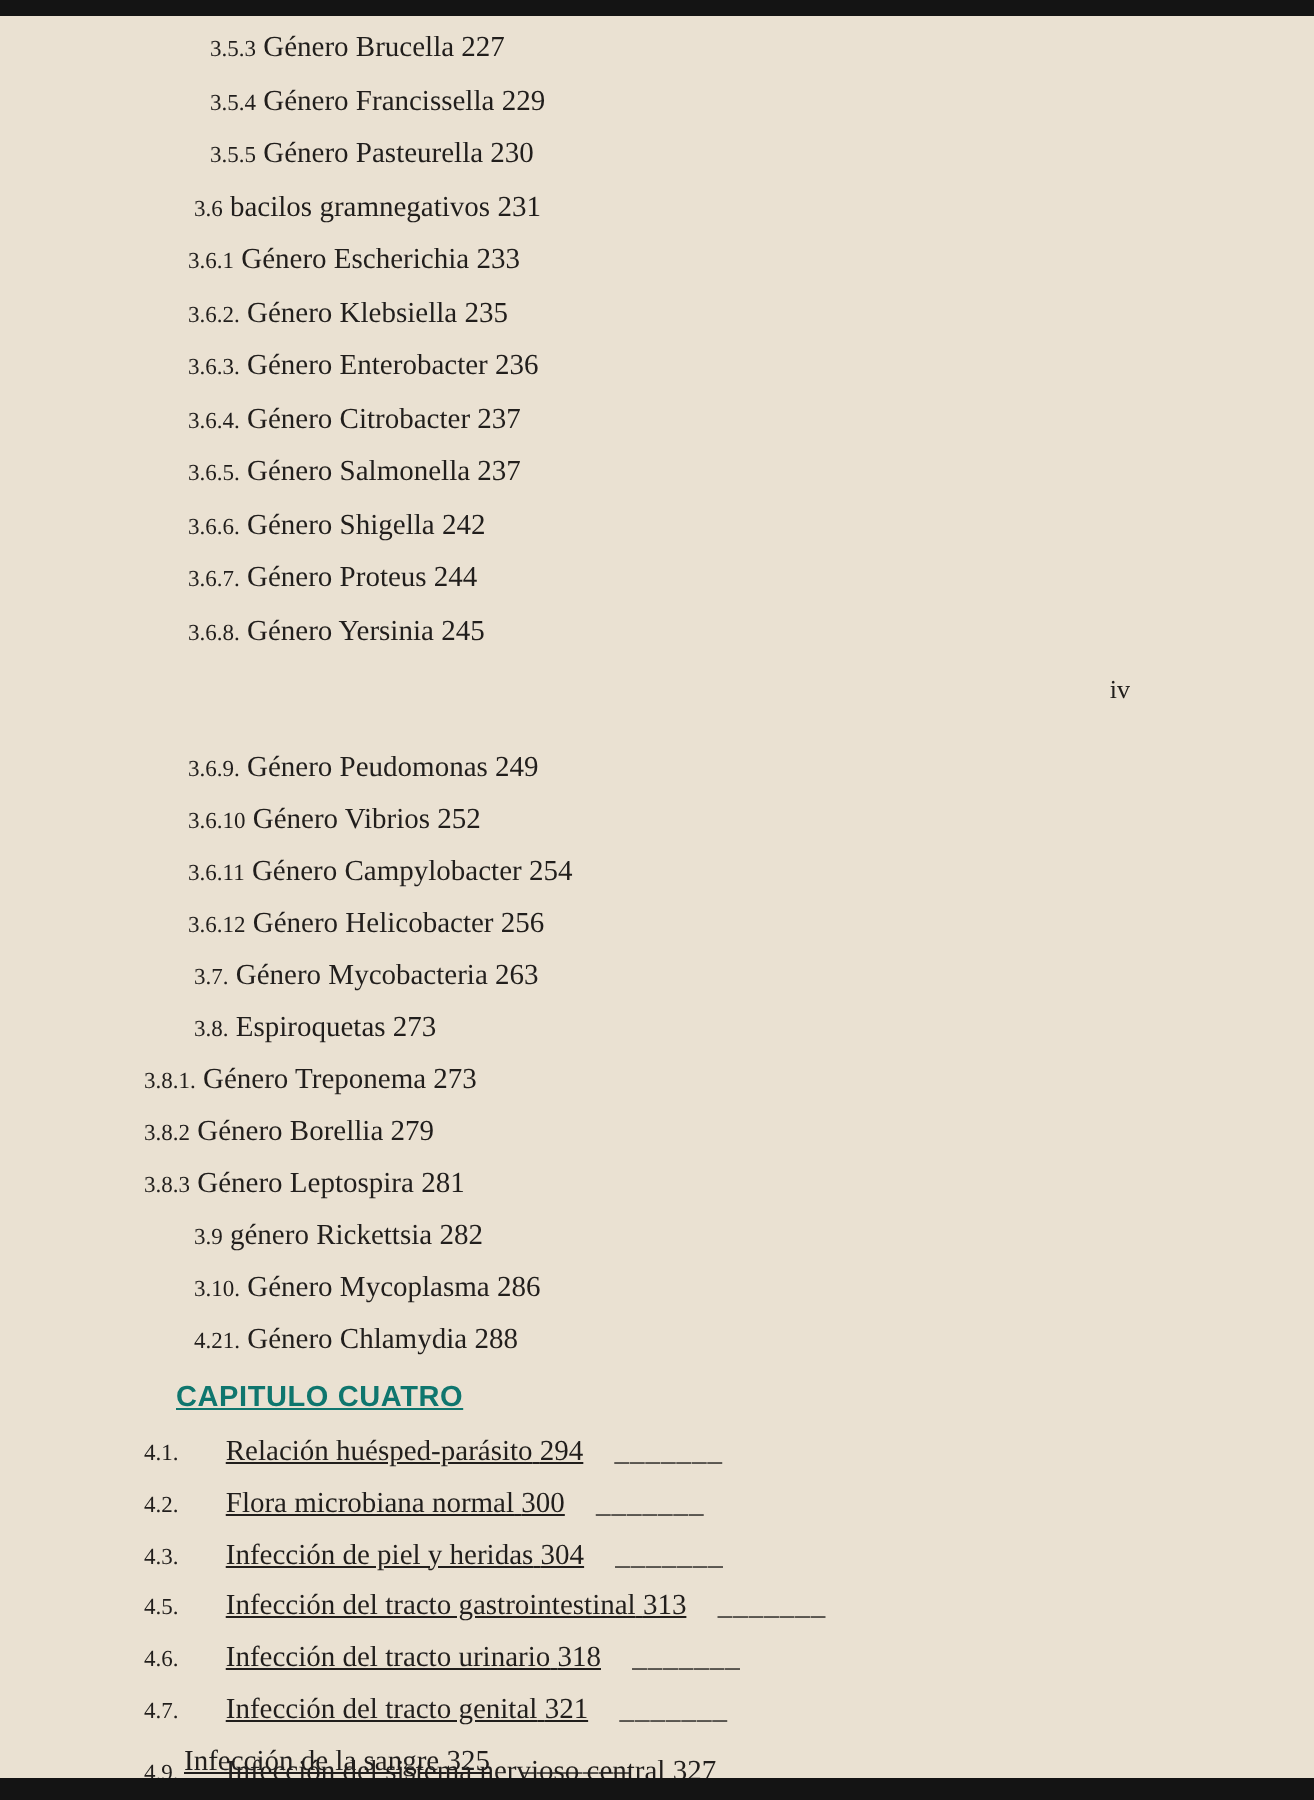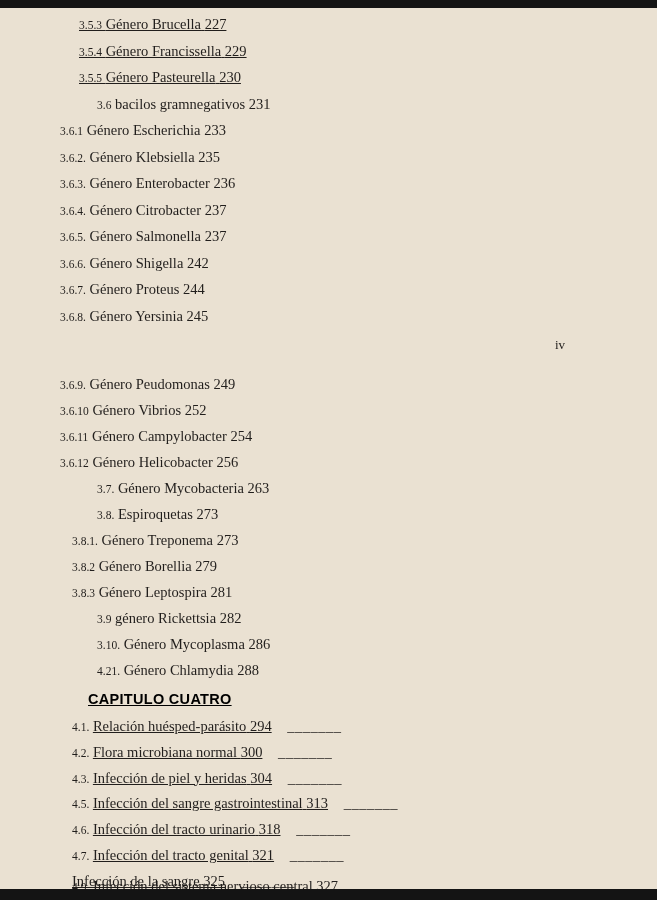--- a/index.html
+++ b/index.html
@@ -25,47 +25,47 @@
     background: #141414;
     z-index: 5;
   }
   .content { position: absolute; top: 8px; left: 0; width: 100%; padding-top: 4px; }
   .row {
     line-height: 25.5px;
     font-size: 14.5px;
     white-space: nowrap;
   }
   .row .num { font-size: 11.5px; }
-  .ind-a { padding-left: 79px; text-decoration: underline; }
+  .ind-a { padding-left: 105px; }
   .ind-b { padding-left: 97px; }
-  .ind-c { padding-left: 60px; }
+  .ind-c { padding-left: 94px; }
   .ind-d { padding-left: 72px; }
   .iv-row {
     height: 42px;
     text-align: right;
     padding-right: 92px;
     font-size: 13px;
     line-height: 30px;
     box-sizing: border-box;
   }
   .sec2 .row { line-height: 25px; }
   .heading {
     margin-top: 2px;
     padding-left: 88px;
     font-family: "Liberation Sans", sans-serif;
     font-weight: bold;
     font-size: 14.5px;
     text-decoration: underline;
     line-height: 26px;
     letter-spacing: 0.3px;
-    color: #000000;
+    color: #0f766e;
   }
   .ch4 { margin-top: 2px; }
   .ch4 .row, .partial-row { line-height: 24.8px; }
-  .link-text { text-decoration: underline; }
+  .link-text { text-decoration: underline; margin-left: 20px; }
   .trailer { margin-left: 12px; letter-spacing: 0.5px; }
   .partial-row {
     position: absolute;
     top: 874px;
     left: 0;
     width: 100%;
     font-size: 14.5px;
     white-space: nowrap;
     z-index: 1;
   }
@@ -221,21 +221,21 @@
           <span class="link-text"><span>Flora microbiana normal</span> <span>300</span></span>
           <span class="trailer">_______</span>
         </div>
         <div class="row ind-d">
           <span class="num">4.3.</span>
           <span class="link-text"><span>Infección de piel y heridas</span> <span>304</span></span>
           <span class="trailer">_______</span>
         </div>
         <div class="row ind-d">
           <span class="num">4.5.</span>
-          <span class="link-text"><span>Infección del sangre gastrointestinal</span> <span>313</span></span>
+          <span class="link-text"><span>Infección del tracto gastrointestinal</span> <span>313</span></span>
           <span class="trailer">_______</span>
         </div>
         <div class="row ind-d">
           <span class="num">4.6.</span>
           <span class="link-text"><span>Infección del tracto urinario</span> <span>318</span></span>
           <span class="trailer">_______</span>
         </div>
         <div class="row ind-d">
           <span class="num">4.7.</span>
           <span class="link-text"><span>Infección del tracto genital</span> <span>321</span></span>

